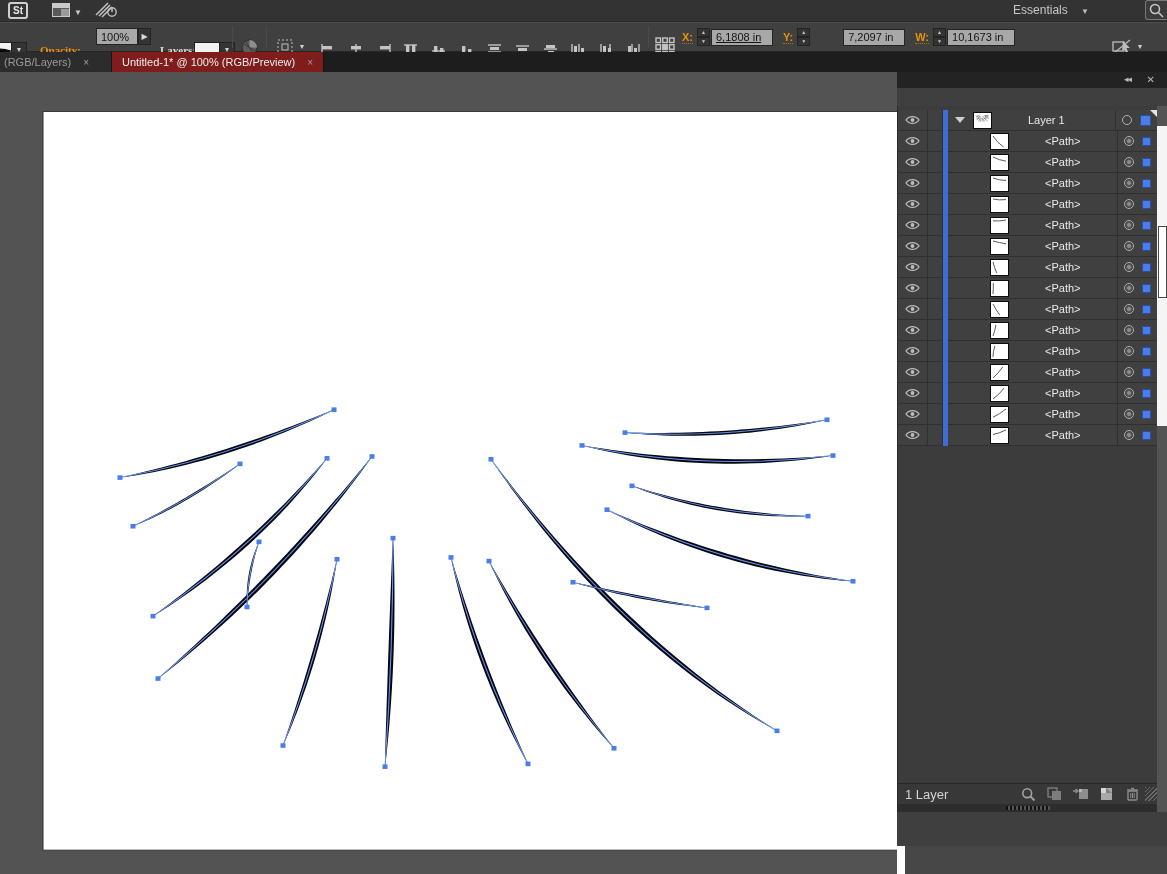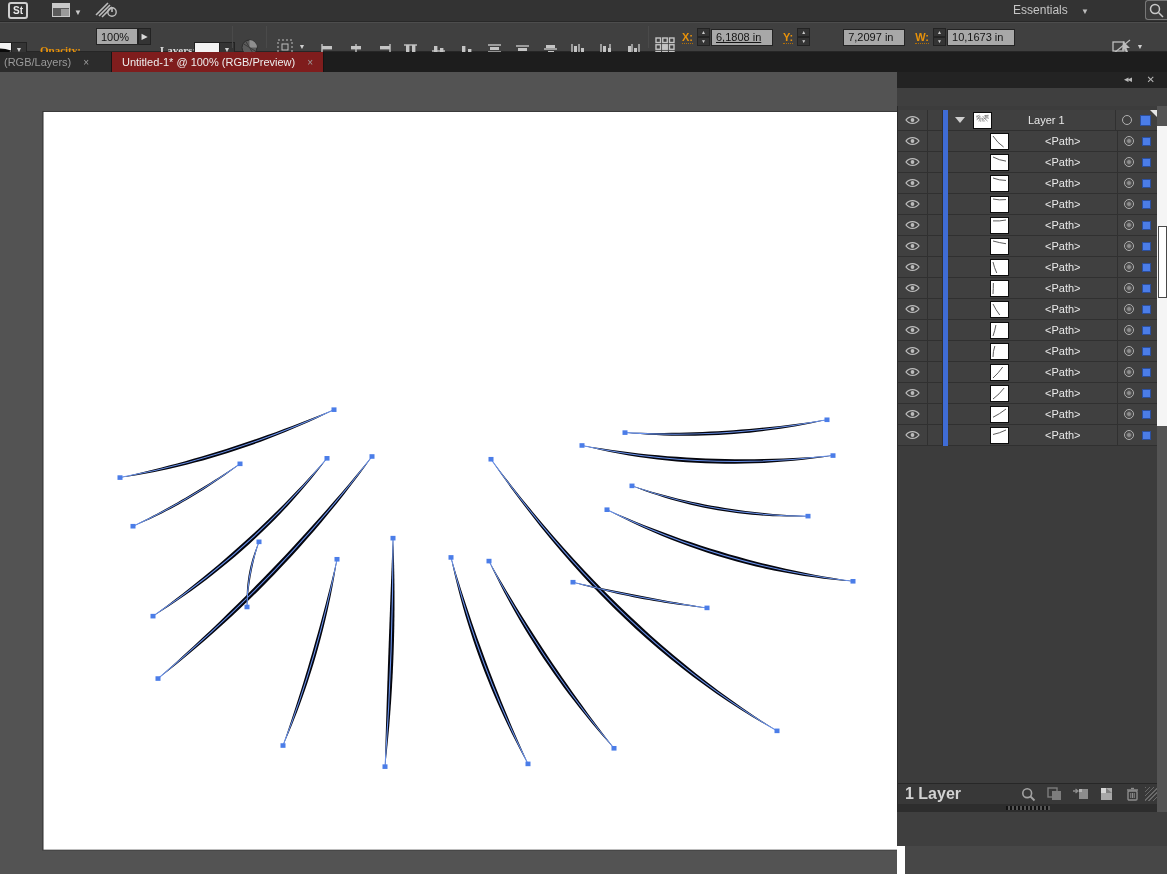--- a/index.html
+++ b/index.html
@@ -87,21 +87,21 @@
   .ring { width:10px; height:10px; border:1px solid #b0b0b0; border-radius:50%; display:flex; align-items:center; justify-content:center; }
   .ring .core { width:6px; height:6px; border-radius:50%; background:#8d8d8d; border:1px solid #585858; }
   .selsq { margin:0 6px 0 2px; background:#4b7de8; border:1px solid #2b4f9e; cursor:pointer; }
   .selsq.big { width:11px; height:11px; }
   .selsq.small { width:9px; height:9px; }
   .corner-tri { position:absolute; right:0; top:0; width:0; height:0;
     border-left:7px solid transparent; border-top:7px solid #e6e6e6; right:0; }
 
   .panel-bottom { position:absolute; left:0; bottom:8px; width:260px; height:21px; background:#383838;
     border-top:1px solid #272727; display:flex; align-items:center; }
-  .layer-count { color:#d2d2d2; font-size:16px; font-weight:bold; margin-left:7px; flex:1; }
+  .layer-count { color:#d2d2d2; font-size:13px; font-weight:normal; margin-left:7px; flex:1; }
   .pb-ic { width:26px; height:18px; display:flex; align-items:center; justify-content:center; cursor:pointer; }
   .grip-corner { width:12px; height:14px; margin-right:1px;
     background:repeating-linear-gradient(135deg,#6a6a6a 0 1px,transparent 1px 3px); cursor:nwse-resize; }
   .hgrip { position:absolute; left:0; bottom:0; width:260px; height:8px; background:#2d2d2d; cursor:ns-resize; }
   .hgrip .dots { position:absolute; left:108px; top:2px; width:44px; height:4px;
     background:repeating-linear-gradient(90deg,#111 0 2px,#555 2px 4px); }
 
   .sliver { position:absolute; left:260px; top:34px; width:10px; height:706px; background:#545454; overflow:hidden; }
   .sliver .wh { position:absolute; left:0; top:20px; width:10px; height:300px; background:#f5f5f5; }
   .sliver .bx { position:absolute; left:1px; top:120px; width:9px; height:72px; background:#fff; border:1px solid #4a4a4a; }

